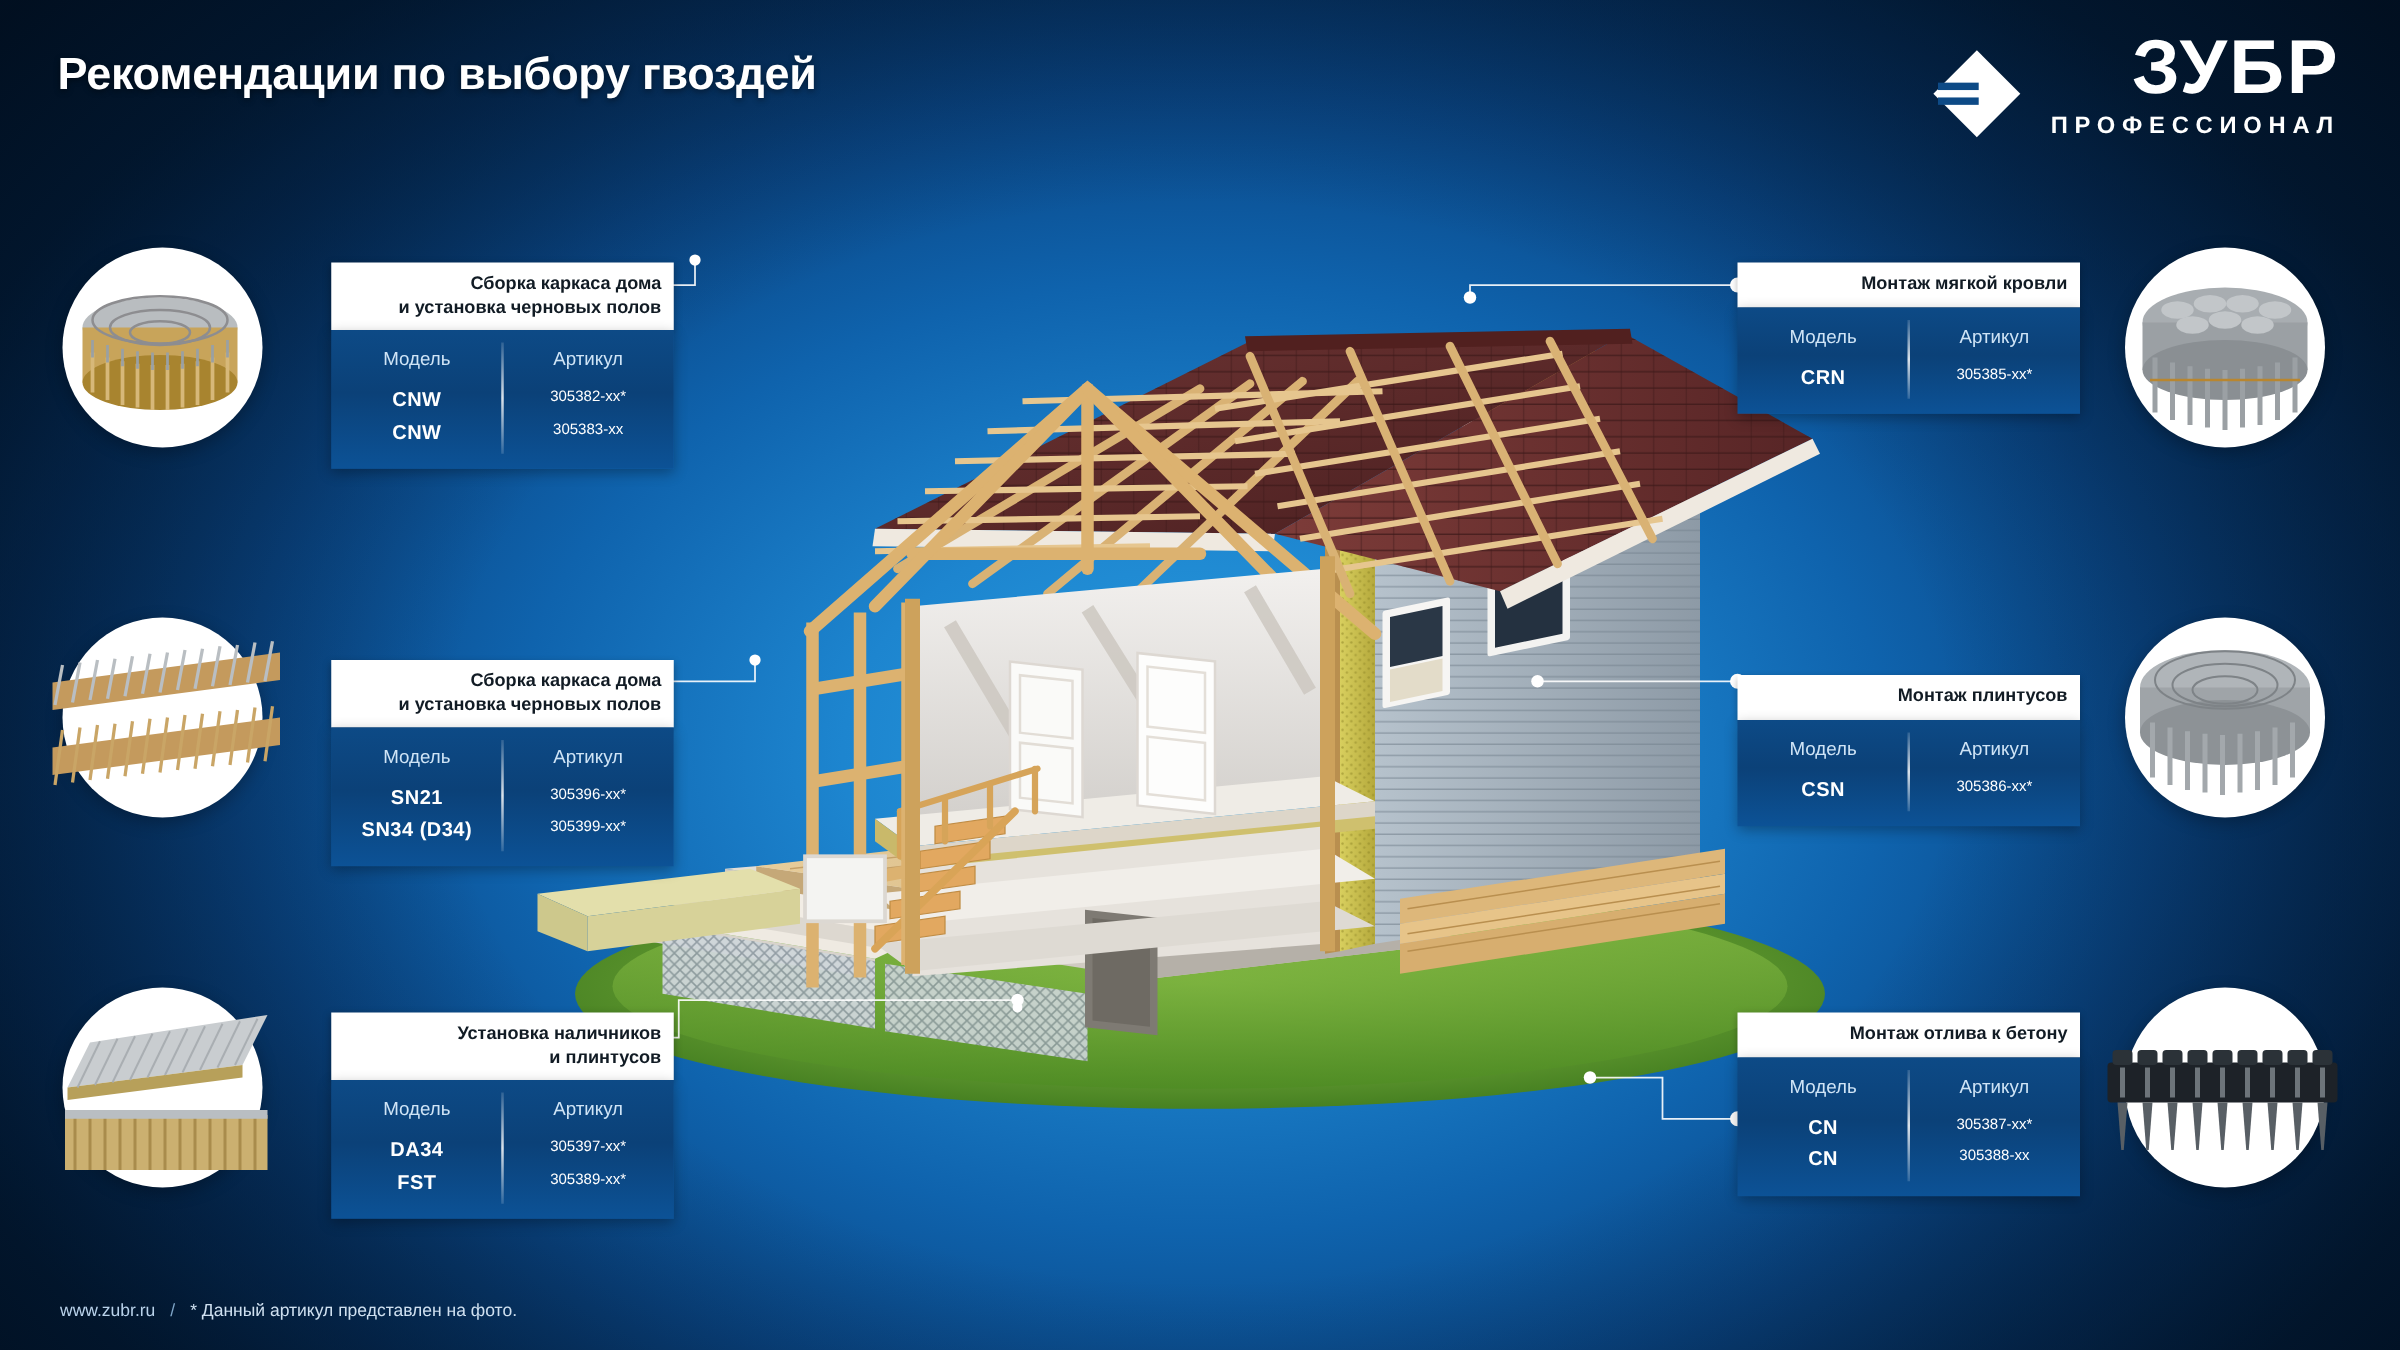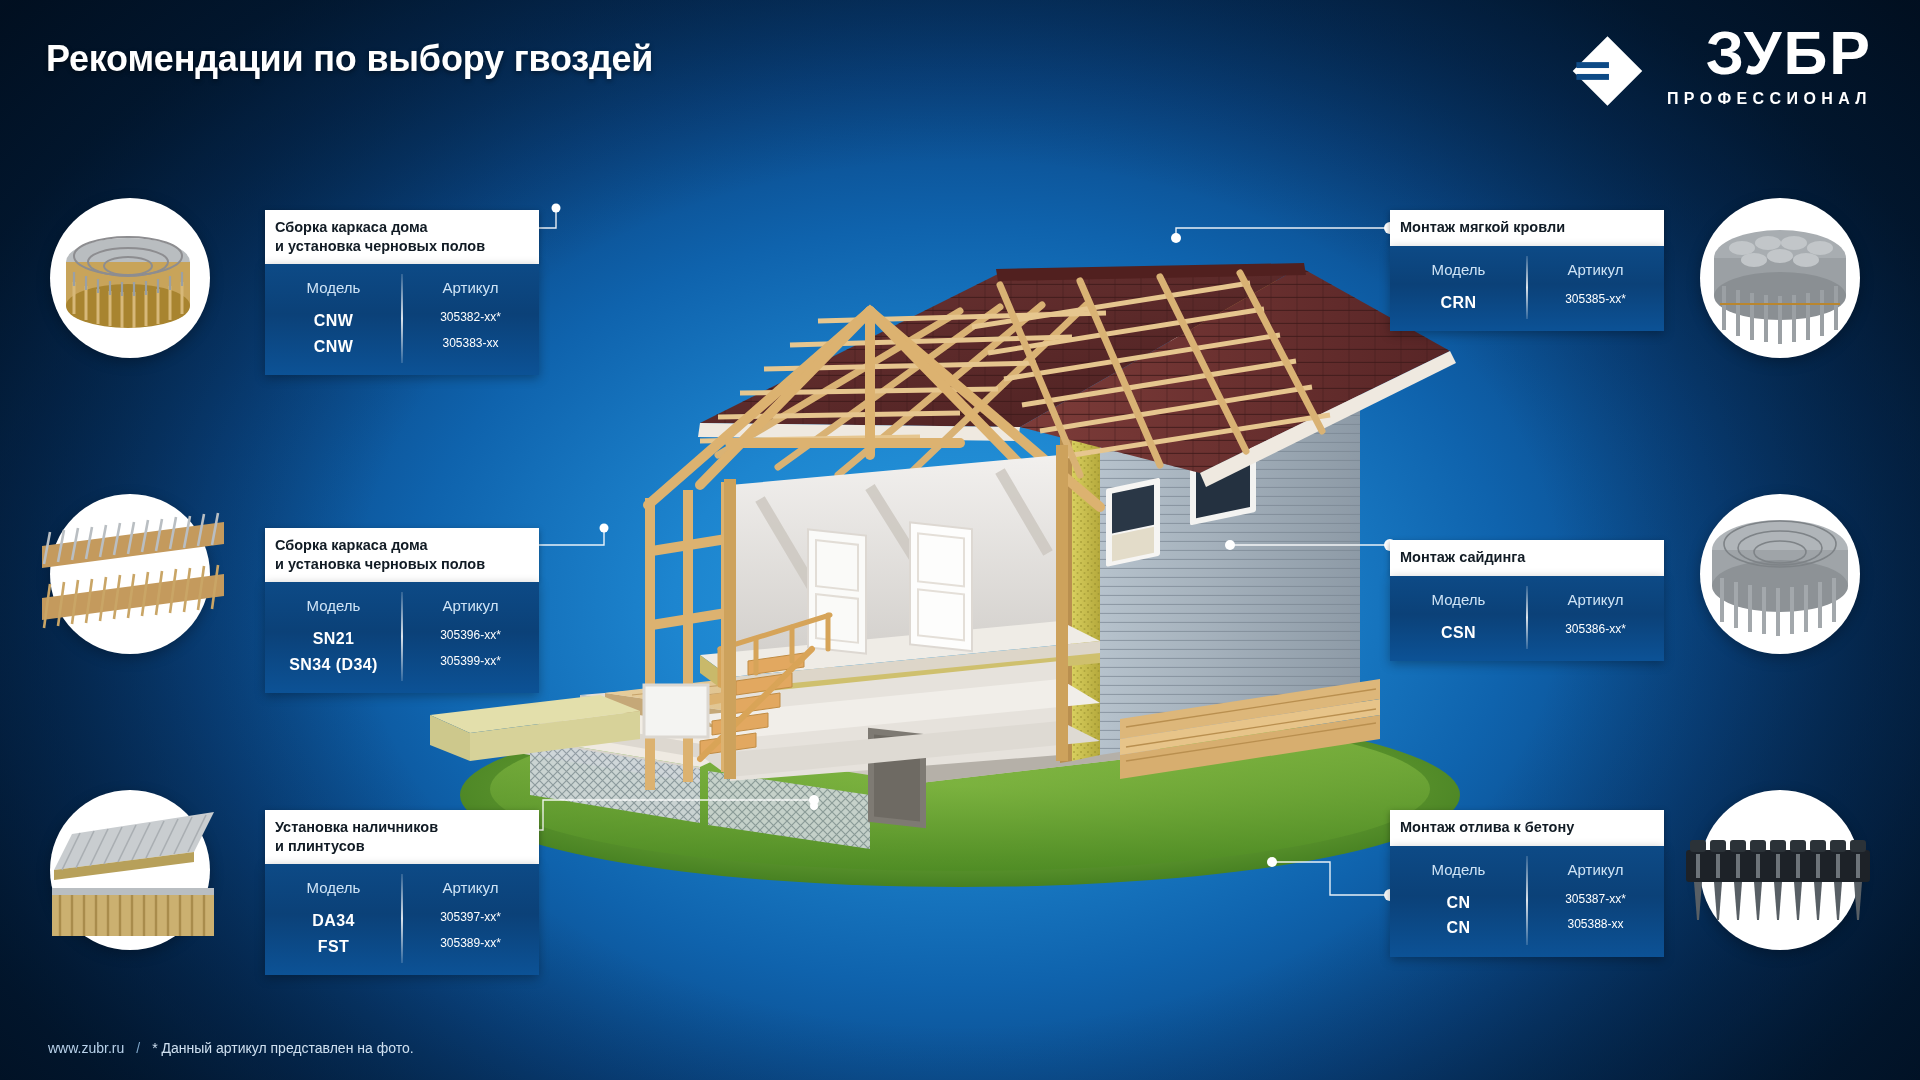--- a/index.html
+++ b/index.html
@@ -24,28 +24,28 @@
     text-shadow:0 2px 5px rgba(0,0,0,.45);
   }
   .logo{position:absolute;right:48px;top:25px;display:flex;align-items:flex-end;}
   .logo-mark{width:74px;height:74px;margin-right:12px;margin-top:4px;}
   .logo-text-wrap{display:flex;flex-direction:column;align-items:flex-end;}
   .logo-word{
     font-size:61px;font-weight:bold;color:#fff;line-height:.95;
     letter-spacing:2px;font-family:"Liberation Sans",sans-serif;
   }
   .logo-sub{
-    font-size:16px;font-weight:bold;color:#fff;letter-spacing:5.4px;margin-top:7px;padding-left:12px;
+    font-size:19px;font-weight:bold;color:#fff;letter-spacing:5.4px;margin-top:7px;padding-left:12px;
   }
 
   
   .card{position:absolute;width:274px;}
   .card-head{
     background:#ffffff;color:#111b24;
-    font-size:14.5px;font-weight:bold;text-align:left;
+    font-size:14.5px;font-weight:bold;text-align:right;
     padding:8px 10px 9px;line-height:1.28;
     box-shadow:0 2px 6px rgba(0,0,0,.35);
   }
   .card-body{
     background:linear-gradient(180deg,#0d4a86 0%,#0b4178 45%,#0c5296 100%);
     padding:13px 0 16px;position:relative;
     box-shadow:0 3px 10px rgba(0,0,0,.3);
   }
   .card-body::after{
     content:"";position:absolute;left:50%;top:10px;bottom:12px;width:2px;
@@ -687,21 +687,21 @@
       </div>
       <div class="crow">
         <div class="ccol cmodel">CRN</div>
         <div class="ccol cart">305385-xx*</div>
       </div>
     </div>
   </div>
 
   <div class="card" style="left:1390px;top:540px;">
     <div class="card-head">
-      <div>Монтаж сайдинга</div>
+      <div>Монтаж плинтусов</div>
     </div>
     <div class="card-body">
       <div class="crow">
         <div class="ccol chead">Модель</div>
         <div class="ccol chead">Артикул</div>
       </div>
       <div class="crow">
         <div class="ccol cmodel">CSN</div>
         <div class="ccol cart">305386-xx*</div>
       </div>

